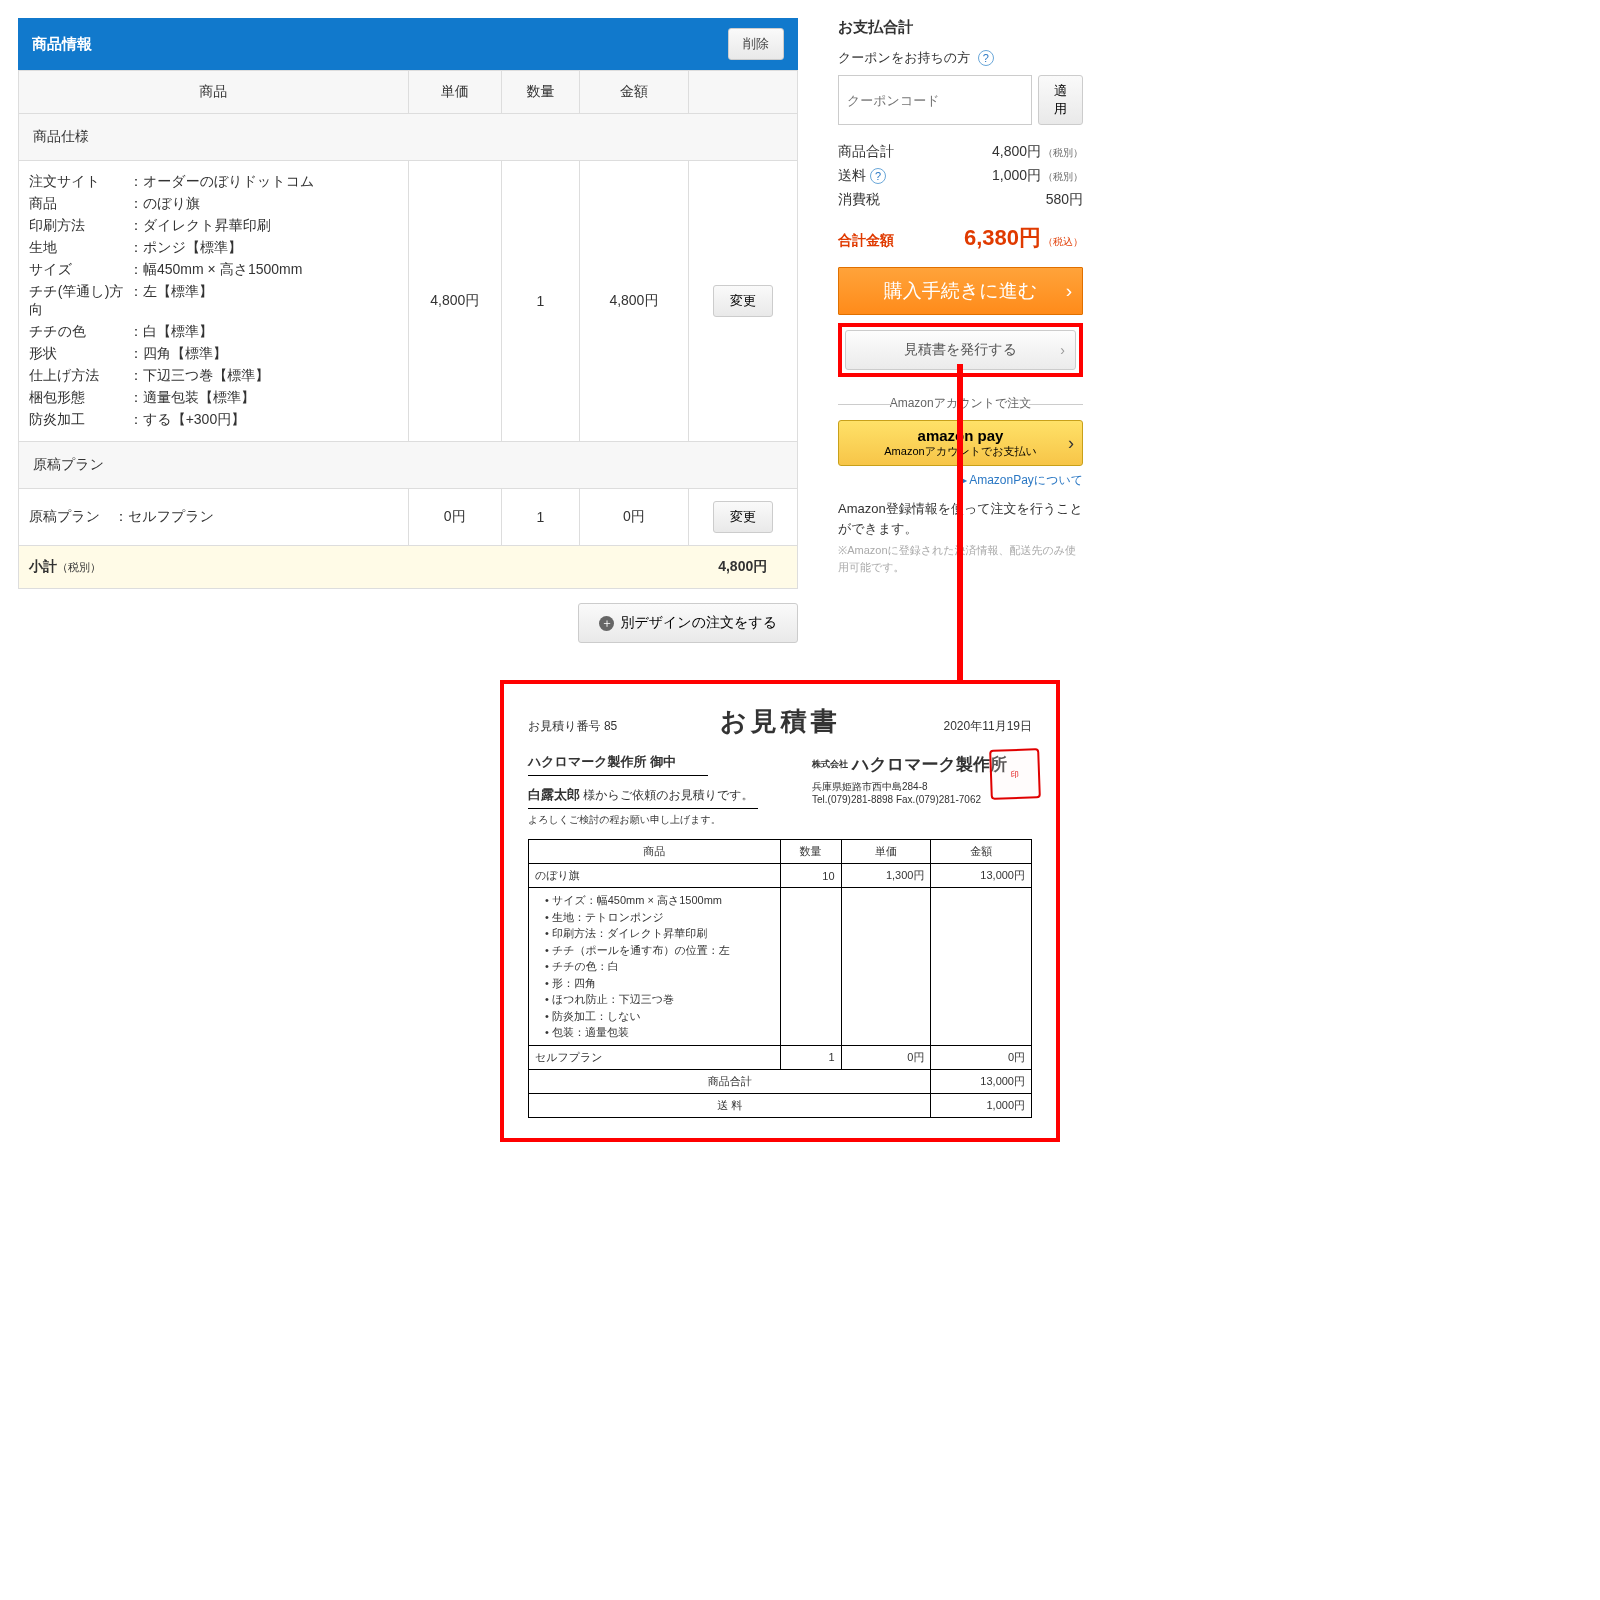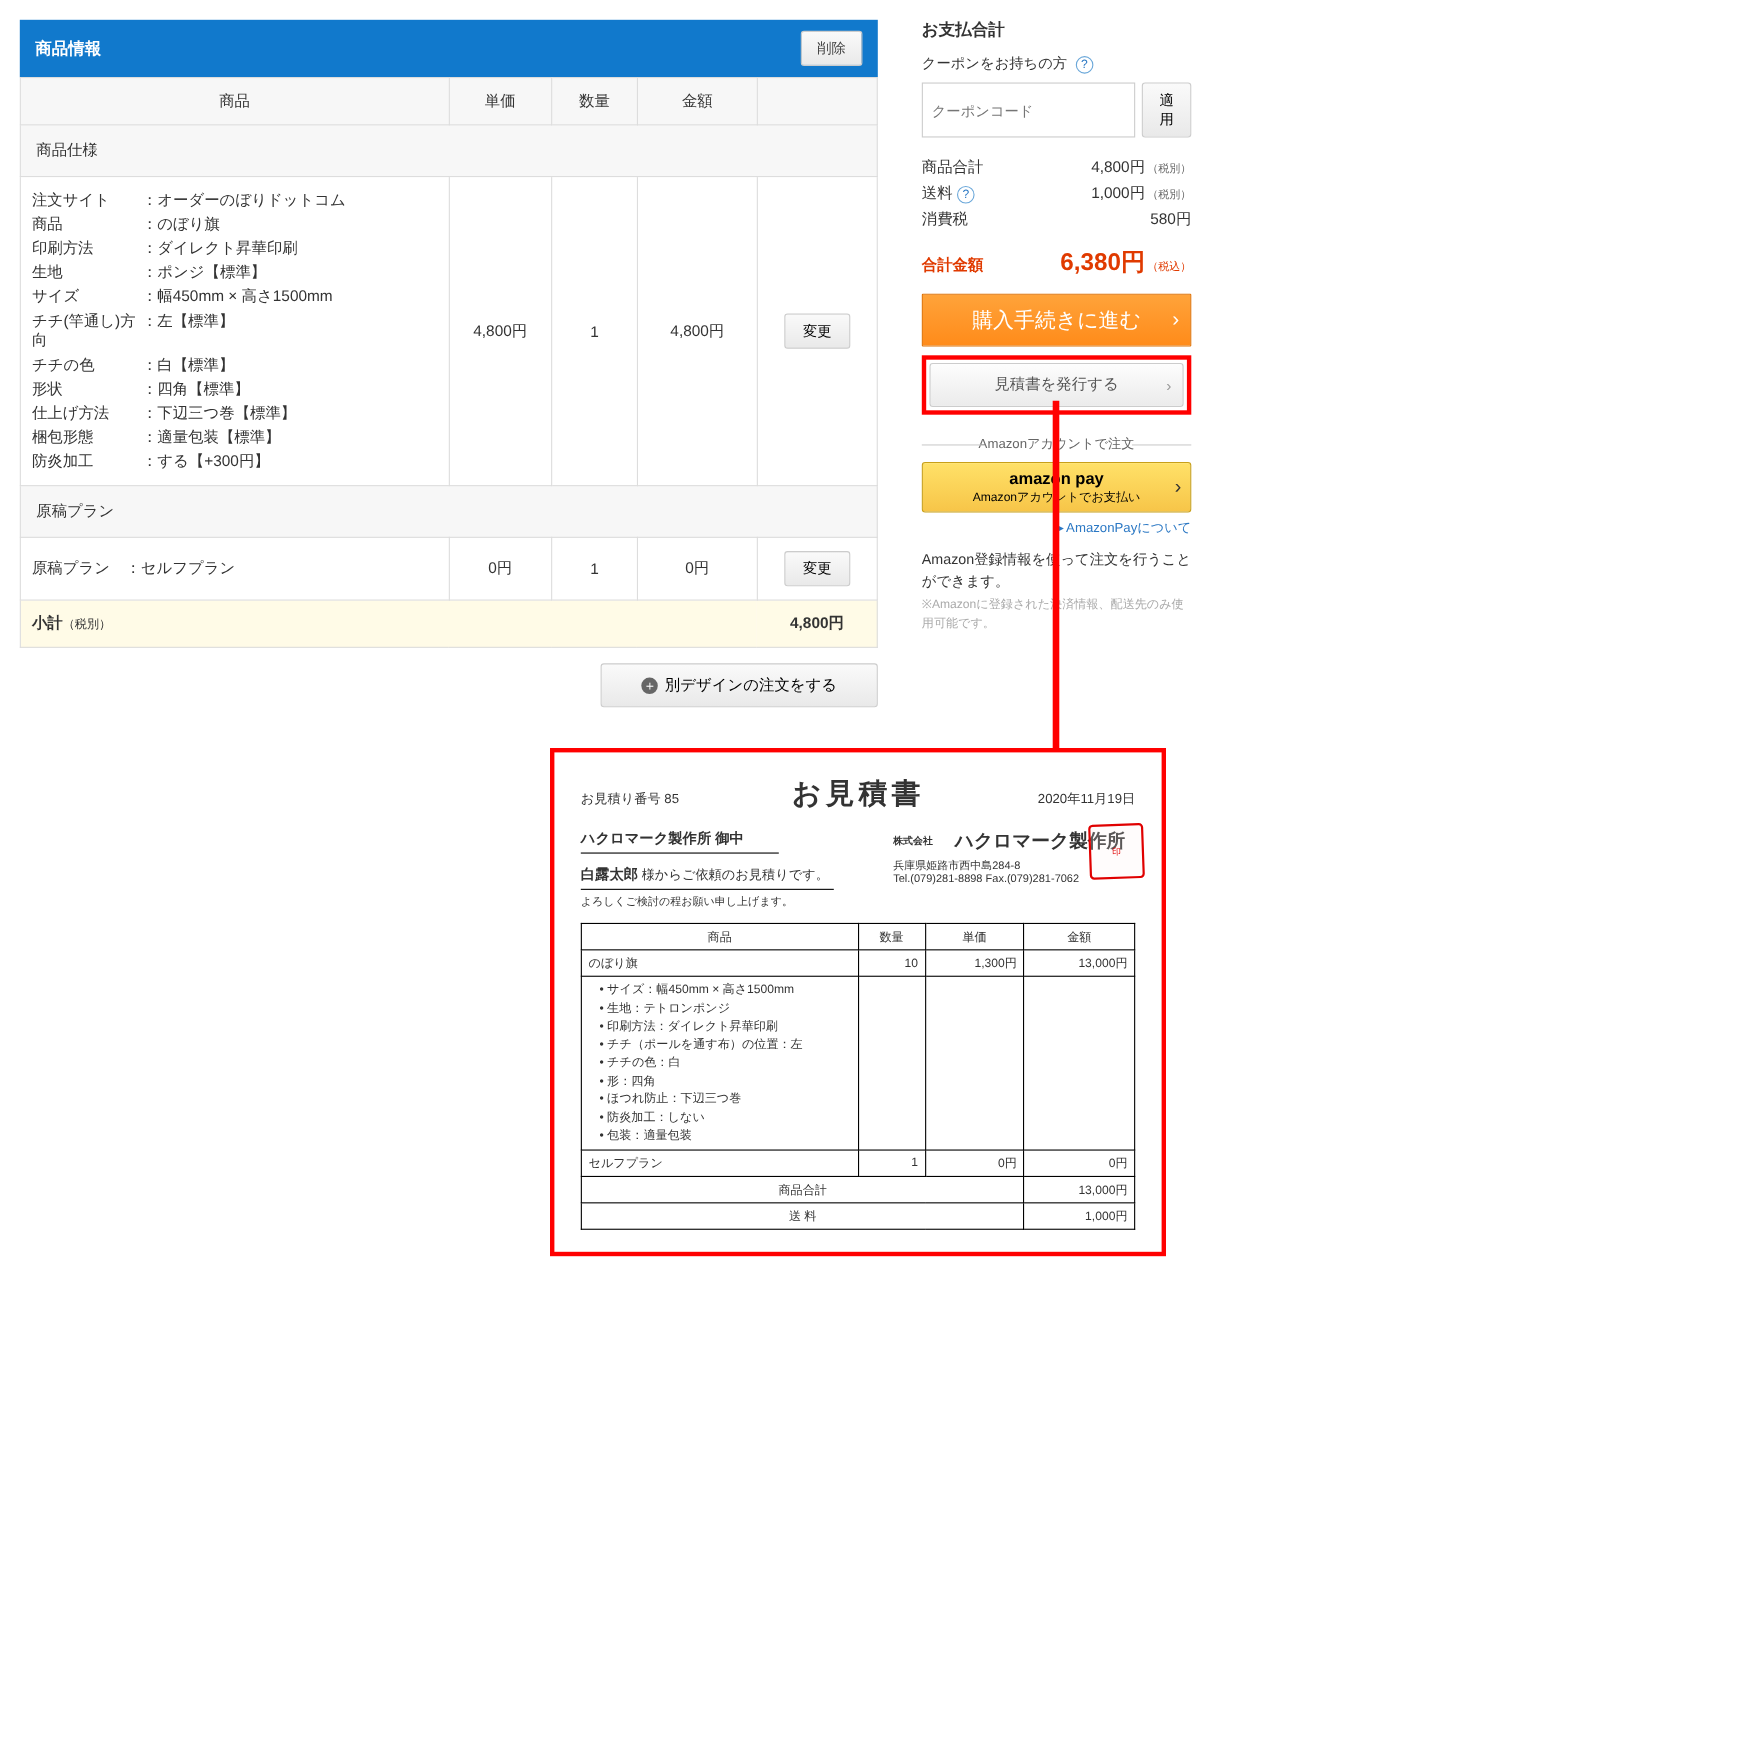--- a/index.html
+++ b/index.html
@@ -18,21 +18,21 @@
 .section-row td { background: #f7f7f7; text-align: left; padding: 14px; }
 .spec-row dl { display: grid; grid-template-columns: 100px auto; row-gap: 4px; }
 .spec-row dt { }
 .spec-row dd::before { content: "："; }
 .btn-change { background: linear-gradient(#fafafa,#e9e9e9); border: 1px solid #ccc; border-radius: 3px; padding: 6px 16px; font-size: 13px; cursor: pointer; }
 .subtotal-row td { background: #fffbe7; }
 .subtotal-label { font-weight: bold; font-family: Liberation Serif, serif; }
 .subtotal-note { font-size: 11px; font-weight: normal; }
 .subtotal-value { font-size: 18px; font-weight: bold; text-align: right; padding-right: 24px; }
 .btn-bar { text-align: right; margin-top: 14px; }
-.btn-other { background: linear-gradient(#fafafa,#e9e9e9); border: 1px solid #ccc; border-radius: 3px; padding: 10px 36px; font-size: 14px; cursor: pointer; }
+.btn-other { background: linear-gradient(#fafafa,#e9e9e9); border: 1px solid #ccc; border-radius: 3px; padding: 10px 20px; font-size: 14px; cursor: pointer; }
 .plus-icon { display: inline-block; width: 15px; height: 15px; background: #666; color: #fff; border-radius: 50%; text-align: center; line-height: 15px; font-size: 12px; margin-right: 6px; vertical-align: middle; }
 
 
 .right h3 { font-size: 15px; font-weight: bold; margin-bottom: 12px; }
 .coupon-label { font-size: 13px; margin-bottom: 8px; }
 .help-q { display: inline-block; width: 16px; height: 16px; border: 1px solid #6aa7d9; color: #2b78c4; border-radius: 50%; font-size: 11px; text-align: center; line-height: 14px; margin-left: 4px; }
 .coupon-row { display: flex; gap: 6px; margin-bottom: 18px; }
 .coupon-input { flex: 1; padding: 6px 8px; border: 1px solid #ccc; font-size: 13px; }
 .btn-apply { background: linear-gradient(#fafafa,#e9e9e9); border: 1px solid #ccc; border-radius: 3px; padding: 6px 12px; font-size: 13px; cursor: pointer; }
 .sum-line { display: flex; justify-content: space-between; align-items: baseline; margin-bottom: 6px; font-size: 14px; }
@@ -63,21 +63,21 @@
 .est-head .num { font-size: 12px; }
 .est-head .title { font-size: 26px; font-weight: bold; letter-spacing: 4px; }
 .est-head .date { font-size: 12px; }
 .est-mid { display: flex; justify-content: space-between; margin-bottom: 12px; }
 .est-mid-left { flex: 1; }
 .est-company { font-size: 13px; font-weight: bold; border-bottom: 1px solid #000; padding-bottom: 4px; margin-bottom: 10px; width: 180px; }
 .est-name { font-size: 12px; border-bottom: 1px solid #000; padding-bottom: 4px; margin-bottom: 4px; width: 230px; }
 .est-name strong { font-size: 13px; }
 .est-greet { font-size: 10px; }
 .est-mid-right { text-align: left; font-size: 10px; position: relative; width: 220px; }
-.est-mid-right .logo { font-size: 17px; font-weight: bold; margin-bottom: 4px; display: flex; align-items: center; gap: 20px; }
+.est-mid-right .logo { font-size: 17px; font-weight: bold; margin-bottom: 4px; display: flex; align-items: center; gap: 4px; }
 .est-mid-right .logo .kab { font-size: 9px; }
 .stamp { position: absolute; right: -8px; top: -4px; width: 50px; height: 50px; border: 2px solid #e00000; border-radius: 4px; display: flex; align-items: center; justify-content: center; color: #e00000; font-size: 8px; transform: rotate(-2deg); background: rgba(255,240,240,0.2); }
 .est-table { width: 100%; border-collapse: collapse; font-size: 11px; }
 .est-table th, .est-table td { border: 1px solid #000; padding: 4px 6px; }
 .est-table th { font-weight: normal; text-align: center; }
 .est-table .prod-cell { width: 50%; }
 .est-table .num-cell { text-align: right; }
 .est-spec { list-style: none; padding-left: 10px; font-size: 11px; line-height: 1.5; }
 .est-spec li::before { content: "• "; }
 .est-sum-row td:first-child { text-align: center; }

